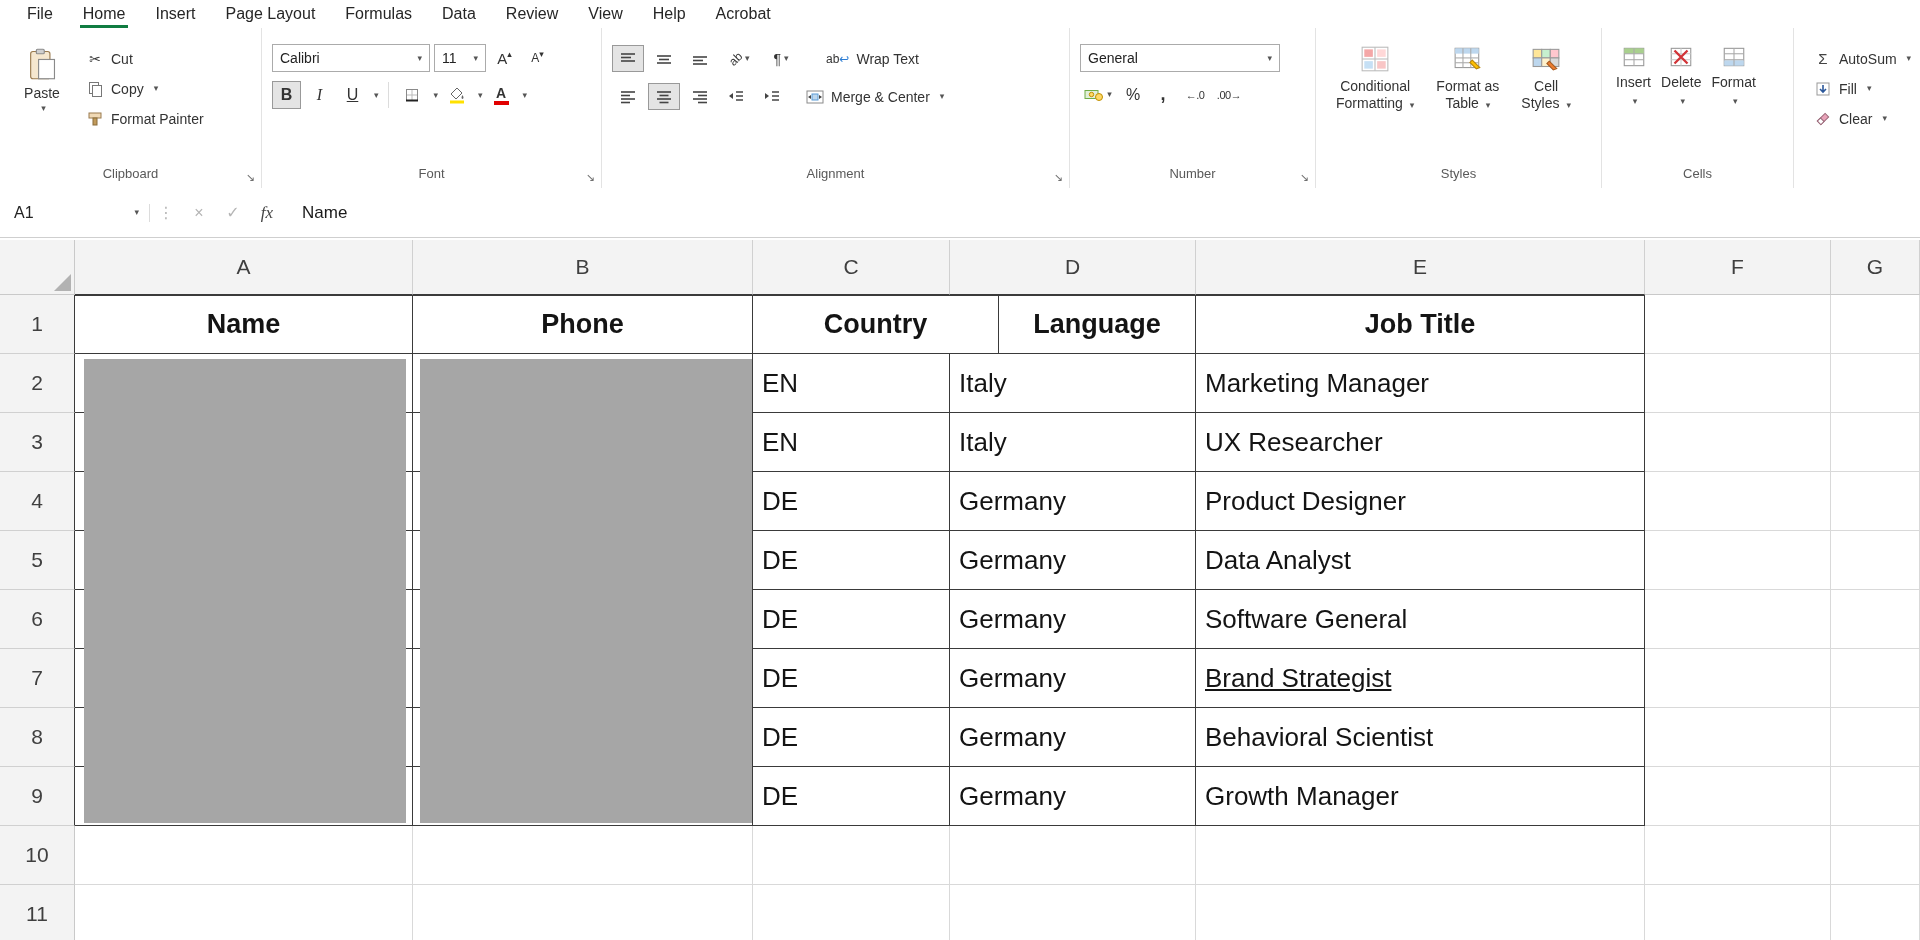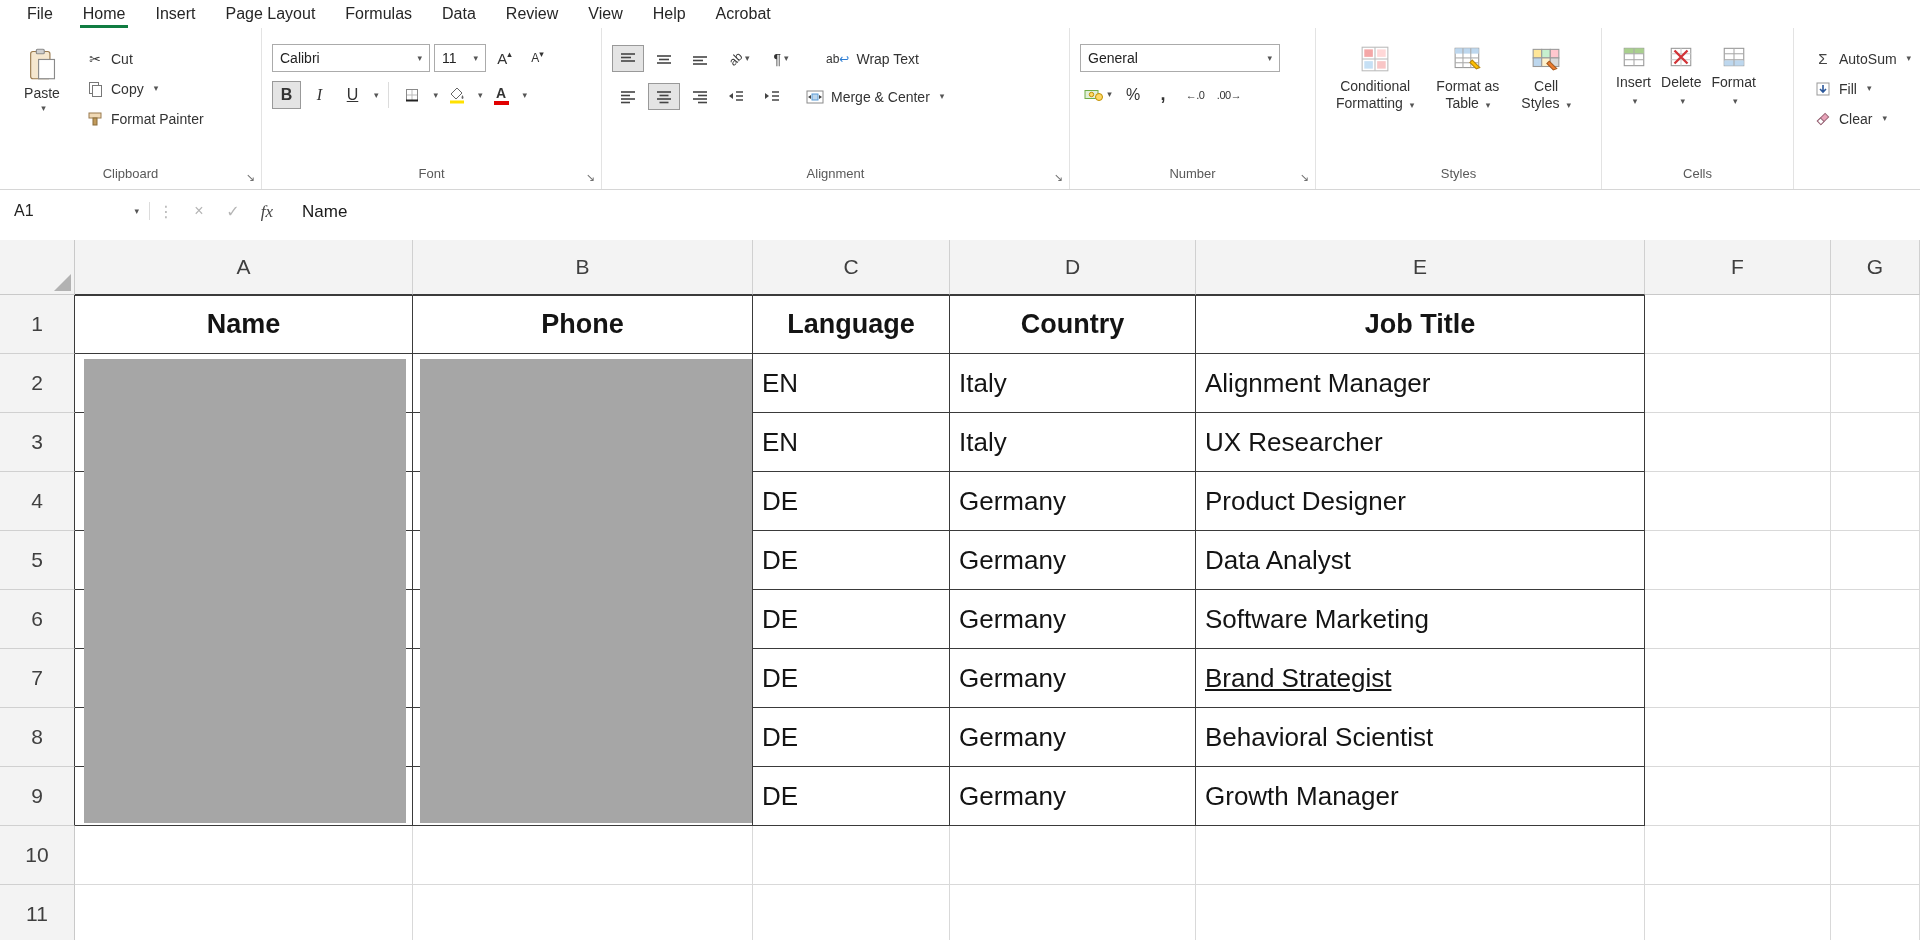--- a/index.html
+++ b/index.html
@@ -48,22 +48,22 @@
   .numsym{font-size:16px;color:#333;min-width:26px;text-align:center;}
   .decbtn{font-size:11px;color:#333;min-width:30px;text-align:center;letter-spacing:-0.5px;}
 
   .fontcolor-wrap{display:flex;flex-direction:column;align-items:center;line-height:1;}
   .fontcolor-wrap .A{font-size:14px;font-weight:bold;color:#333;}
   .redbar{width:15px;height:4px;margin-top:1px;}
   .rot45{display:inline-block;transform:rotate(-45deg);font-size:12px;color:#333;}
   .abwrap{font-size:12px;color:#333;}
 
   
-  .fbar{position:absolute;top:202px;left:0;width:1920px;height:50px;background:#fff;
-        border-bottom:1px solid #cfcfcf;display:flex;align-items:flex-start;box-sizing:border-box;}
+  .fbar{position:absolute;top:188px;left:0;width:1920px;height:50px;background:#fff;
+        border-bottom:1px solid #cfcfcf;display:flex;align-items:center;box-sizing:border-box;}
   .namebox{width:150px;display:flex;align-items:center;justify-content:space-between;
            padding:0 10px 0 14px;font-size:16px;color:#222;border-right:1px solid #dcdcdc;box-sizing:border-box;}
   .fdots{display:flex;align-items:center;color:#b9b9b9;font-size:16px;padding:0 8px;}
   .fbtn{display:flex;align-items:center;justify-content:center;width:34px;font-size:16px;color:#b5b5b5;}
   .fbtn.fx{color:#444;font-style:italic;font-family:"Liberation Serif",serif;font-size:17px;}
   .fcontent{display:flex;align-items:center;padding-left:18px;font-size:17px;color:#1a1a1a;flex:1;}
 
   
   .sheet{position:absolute;top:240px;left:0;width:1920px;height:700px;overflow:hidden;background:#fff;}
   .hdr-row{display:flex;height:55px;}
@@ -487,33 +487,33 @@
       <div class="col-hdr dark-b" style="width: 197px;">C</div>
       <div class="col-hdr dark-b" style="width: 246px;">D</div>
       <div class="col-hdr dark-b" style="width: 449px;">E</div>
       <div class="col-hdr" style="width: 186px;">F</div>
       <div class="col-hdr" style="width: 89px;">G</div>
     </div>
     <div class="srow">
       <div class="row-hdr dark-r">1</div>
       <div class="cell tbl tbl-top thead" style="width: 338px;">Name</div>
       <div class="cell tbl tbl-top thead" style="width: 340px;">Phone</div>
+      <div class="cell tbl tbl-top thead" style="width: 246px;">Country</div>
       <div class="cell tbl tbl-top thead" style="width: 197px;">Language</div>
-      <div class="cell tbl tbl-top thead" style="width: 246px;">Country</div>
       <div class="cell tbl tbl-top thead" style="width: 449px;">Job Title</div>
       <div class="cell" style="width: 186px;"></div>
       <div class="cell" style="width: 89px;"></div>
     </div>
     <div class="srow">
       <div class="row-hdr dark-r">2</div>
       <div class="cell tbl" style="width: 338px;"></div>
       <div class="cell tbl" style="width: 340px;"></div>
       <div class="cell tbl" style="width: 197px;">EN</div>
       <div class="cell tbl" style="width: 246px;">Italy</div>
-      <div class="cell tbl" style="width: 449px;">Alignment Manager</div>
+      <div class="cell tbl" style="width: 449px;">Marketing Manager</div>
       <div class="cell" style="width: 186px;"></div>
       <div class="cell" style="width: 89px;"></div>
     </div>
     <div class="srow">
       <div class="row-hdr dark-r">3</div>
       <div class="cell tbl" style="width: 338px;"></div>
       <div class="cell tbl" style="width: 340px;"></div>
       <div class="cell tbl" style="width: 197px;">EN</div>
       <div class="cell tbl" style="width: 246px;">Italy</div>
       <div class="cell tbl" style="width: 449px;">UX Researcher</div>
@@ -539,21 +539,21 @@
       <div class="cell tbl" style="width: 449px;">Data Analyst</div>
       <div class="cell" style="width: 186px;"></div>
       <div class="cell" style="width: 89px;"></div>
     </div>
     <div class="srow">
       <div class="row-hdr dark-r">6</div>
       <div class="cell tbl" style="width: 338px;"></div>
       <div class="cell tbl" style="width: 340px;"></div>
       <div class="cell tbl" style="width: 197px;">DE</div>
       <div class="cell tbl" style="width: 246px;">Germany</div>
-      <div class="cell tbl" style="width: 449px;">Software Marketing</div>
+      <div class="cell tbl" style="width: 449px;">Software General</div>
       <div class="cell" style="width: 186px;"></div>
       <div class="cell" style="width: 89px;"></div>
     </div>
     <div class="srow">
       <div class="row-hdr dark-r">7</div>
       <div class="cell tbl" style="width: 338px;"></div>
       <div class="cell tbl" style="width: 340px;"></div>
       <div class="cell tbl" style="width: 197px;">DE</div>
       <div class="cell tbl" style="width: 246px;">Germany</div>
       <div class="cell tbl" style="width: 449px; text-decoration: underline;">Brand Strategist</div>

